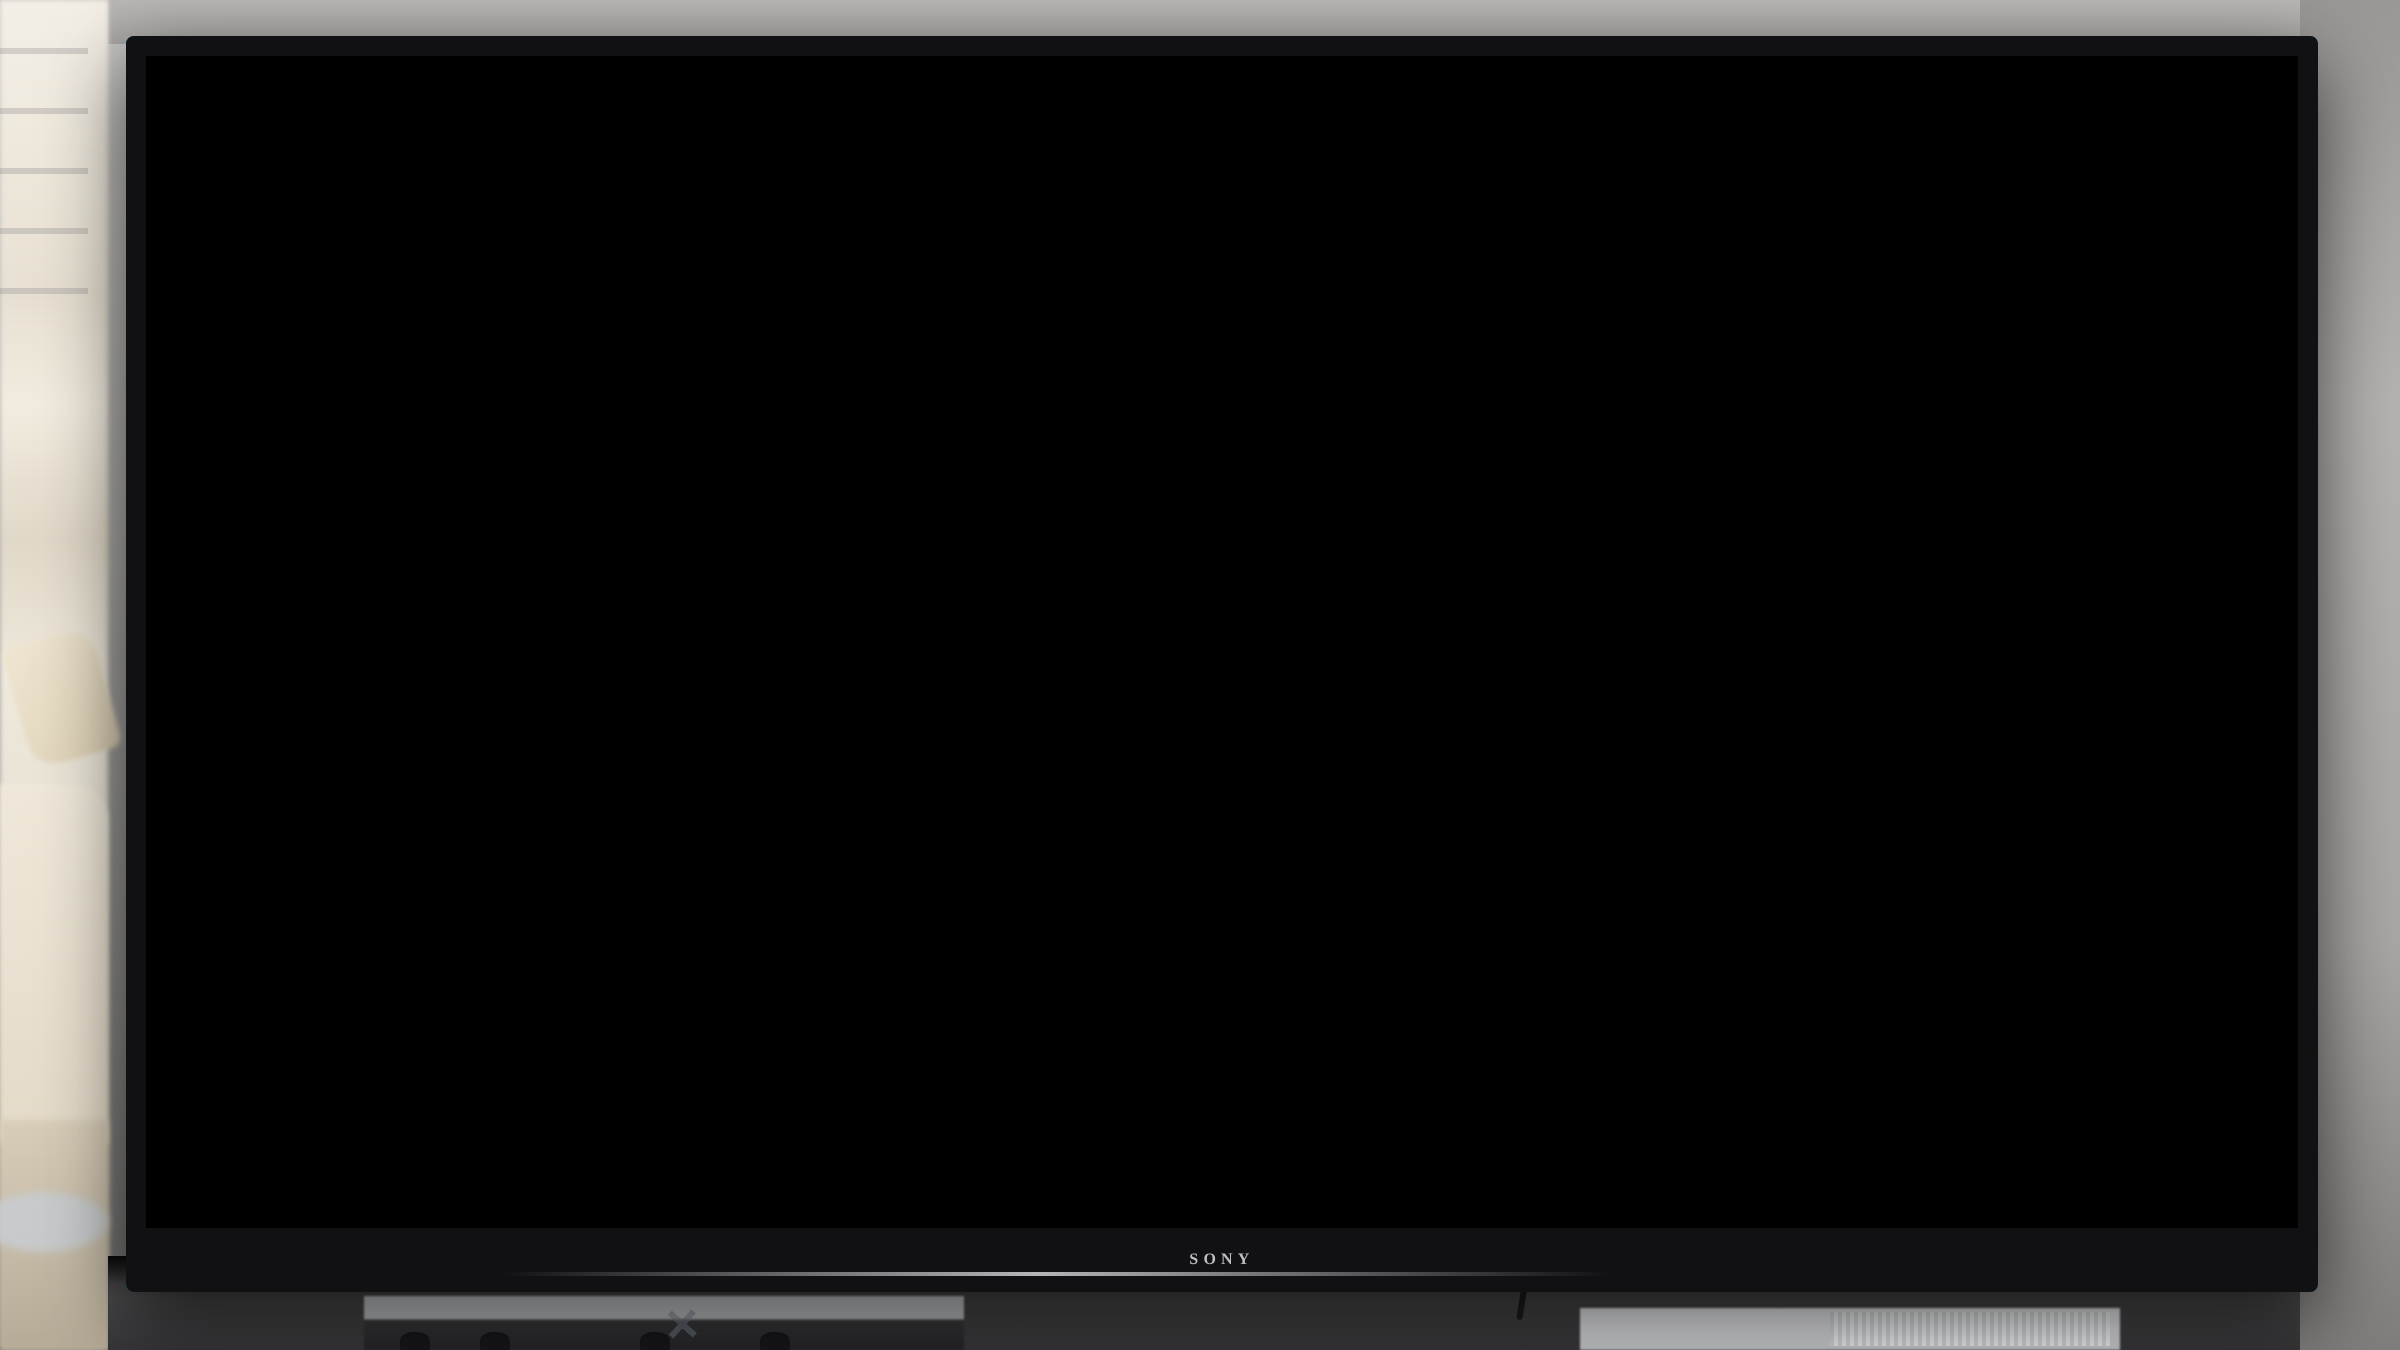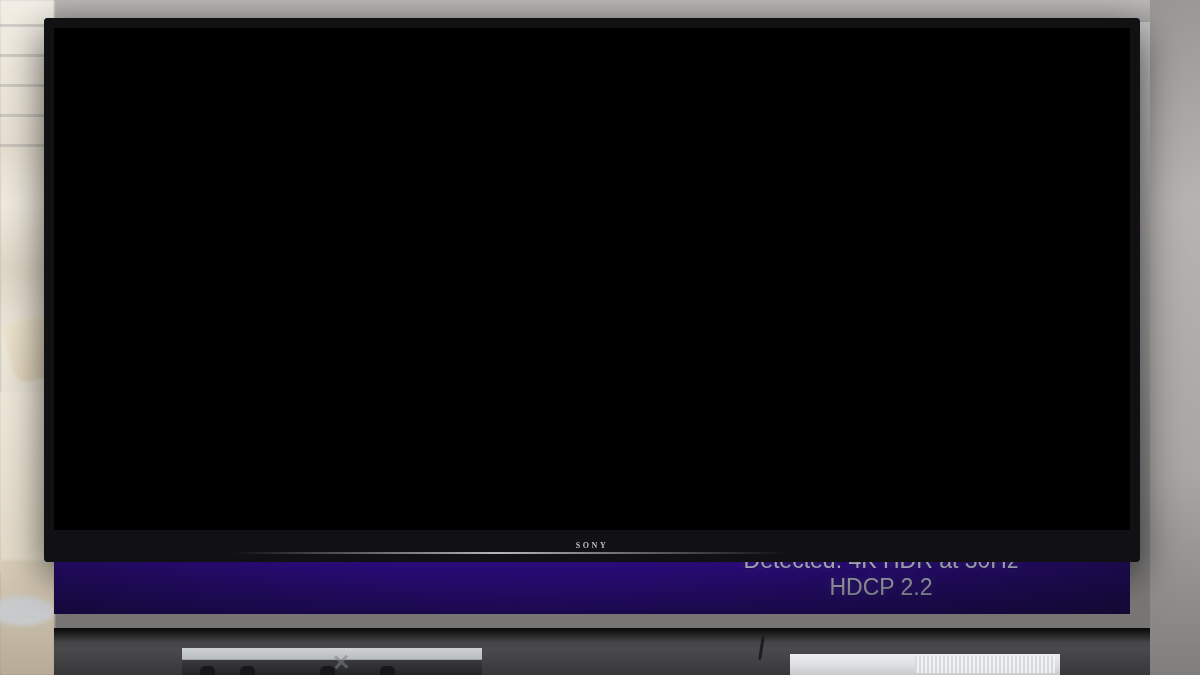--- a/index.html
+++ b/index.html
@@ -108,22 +108,22 @@
     opacity: .9;
   }
   .device-cable {
     position: absolute; left: 760px; top: 636px; width: 3px; height: 24px;
     background: #1d1d20; transform: rotate(9deg); border-radius: 2px;
   }
 
   
   .tv {
     position: absolute;
-    left: 44px; top: 18px;
-    width: 1096px; height: 544px;
+    left: 63px; top: 18px;
+    width: 1096px; height: 628px;
     background: #0369a1;
     border-radius: 4px;
     box-shadow: 0 14px 40px rgba(0,0,0,.65);
   }
   .tv-bezel {
     position: absolute; inset: 0;
     border: 10px solid #111113;
     border-bottom-width: 32px;
     border-radius: 4px;
     background: #000;

